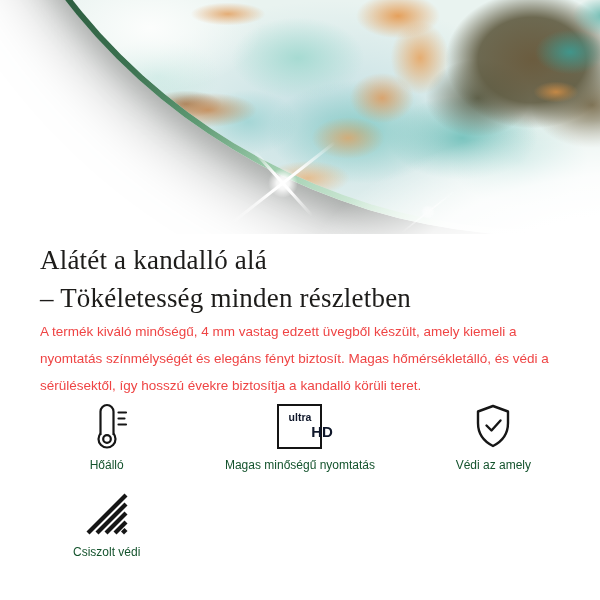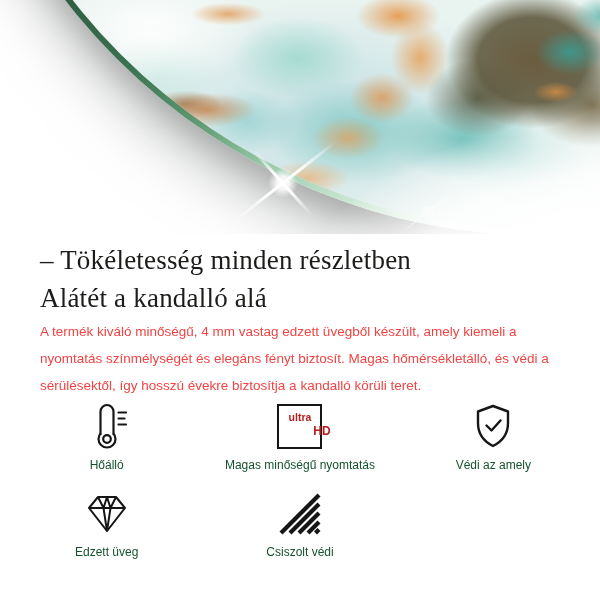--- a/index.html
+++ b/index.html
@@ -102,24 +102,24 @@
   }
   .feature { display:flex; flex-direction:column; align-items:center; }
   .icon-box { height:46px; display:flex; align-items:center; justify-content:center; }
   .flabel { margin-top:9px; font-size:12px; line-height:15px; color:#14532d; text-align:center; }
 
   .icon-svg { display:block; }
 
   .hd-badge {
     width:41px; height:41px; border:2.5px solid #141414; background:#fff;
     display:flex; flex-direction:column; align-items:center; justify-content:center;
-    color:#b91c1c;
+    color:#0f172a;
   }
   .hd-badge .hd-top    { font-size:10.5px; font-weight:700; line-height:11px; }
-  .hd-badge .hd-bottom { font-size:12px;  font-weight:700; line-height:17px; margin-top:0px;margin-left:44px; }
+  .hd-badge .hd-bottom { font-size:15px;  font-weight:700; line-height:17px; margin-top:0px;margin-left:44px; }
 </style>
 </head>
 <body>
 
 <div class="page">
 
   <div class="hero">
     <div class="rim"></div>
     <div class="art"></div>
     <div class="fade"></div>
@@ -129,22 +129,22 @@
       <span class="glow"></span>
     </div>
     <div class="sparkle s2">
       <span class="ray main"></span>
       <span class="glow"></span>
     </div>
   </div>
 
   <div class="content">
     <h1 class="title">
+      <span class="tline">Alátét a kandalló alá</span>
       <span class="tline">– Tökéletesség minden részletben</span>
-      <span class="tline">Alátét a kandalló alá</span>
     </h1>
 
     <p class="desc">A termék kiváló minőségű, 4 mm vastag edzett üvegből készült, amely kiemeli a nyomtatás színmélységét és elegáns fényt biztosít. Magas hőmérsékletálló, és védi a sérülésektől, így hosszú évekre biztosítja a kandalló körüli teret.</p>
 
     <div class="features">
 
       <div class="feature">
         <div class="icon-box">
           <svg class="icon-svg" width="46" height="48" viewBox="0 0 46 48" fill="none">
             <circle cx="23" cy="37" r="8.5" stroke="#161616" stroke-width="2.2"></circle>
@@ -169,29 +169,20 @@
       <div class="feature">
         <div class="icon-box">
           <svg class="icon-svg" width="44" height="46" viewBox="0 0 44 46" fill="none">
             <path d="M22 3 L37 8.5 V20 C37 31 31 38.5 22 43 C13 38.5 7 31 7 20 V8.5 Z" stroke="#161616" stroke-width="2.4" stroke-linejoin="round"></path>
             <path d="M15.5 22.5 L20.5 27.5 L29.5 17.5" stroke="#161616" stroke-width="2.4" stroke-linecap="round" stroke-linejoin="round"></path>
           </svg>
         </div>
         <div class="flabel">Védi az amely</div>
       </div>
 
-      <div class="feature">
-        <div class="icon-box">
-          <svg class="icon-svg" width="48" height="44" viewBox="0 0 48 44" fill="none">
-            <path d="M15 6 L33 6 L42 17 L24 40 L6 17 Z" stroke="#161616" stroke-width="2" stroke-linejoin="round"></path>
-            <path d="M6 17 H42 M15 6 L20.5 17 L24 40 M33 6 L27.5 17 L24 40 M20.5 17 L24 6 M27.5 17 L24 6" stroke="#161616" stroke-width="2" stroke-linejoin="round"></path>
-          </svg>
-        </div>
-        <div class="flabel">Edzett üveg</div>
-      </div>
 
       <div class="feature">
         <div class="icon-box">
           <svg class="icon-svg" width="46" height="44" viewBox="0 0 46 44" fill="none">
             <path d="M4 42 L42 4" stroke="#161616" stroke-width="4.2"></path>
             <path d="M13 42 L42 13" stroke="#161616" stroke-width="4.2"></path>
             <path d="M22 42 L42 22" stroke="#161616" stroke-width="4.2"></path>
             <path d="M31 42 L42 31" stroke="#161616" stroke-width="4.2"></path>
             <path d="M38.5 42 L42 38.5" stroke="#161616" stroke-width="4.2"></path>
           </svg>

